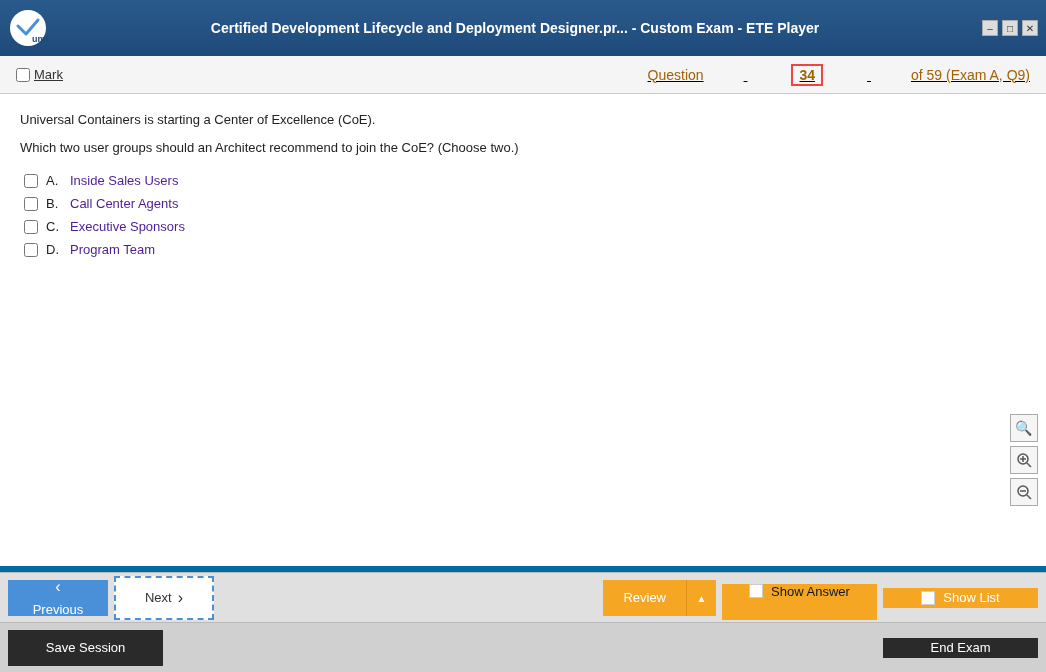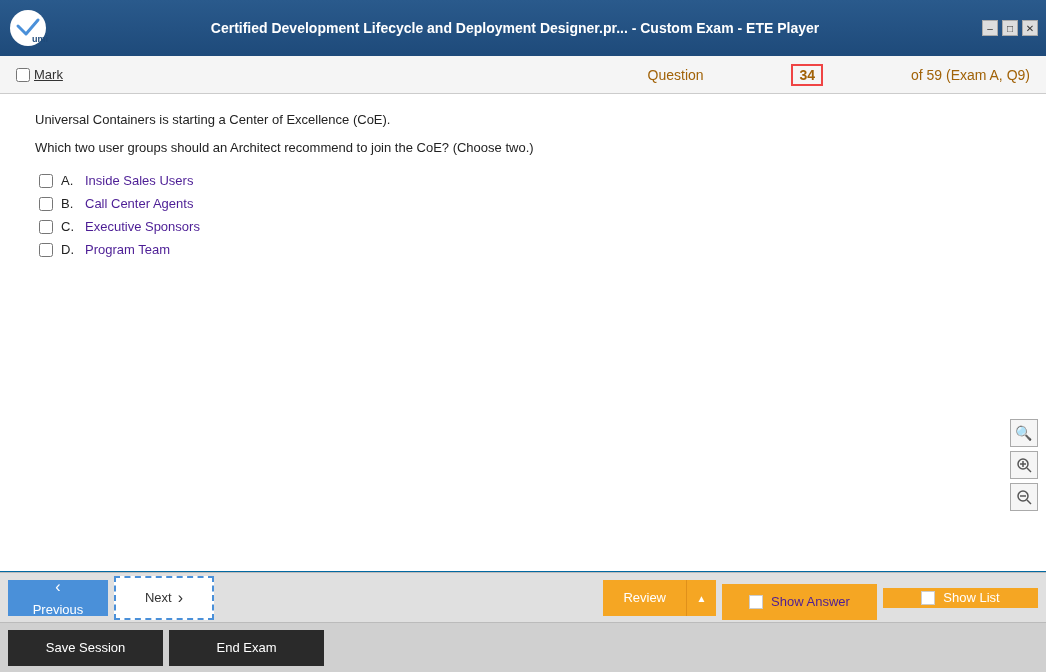--- a/index.html
+++ b/index.html
@@ -27,20 +27,21 @@
 
     
     .question-header {
       background: #f5f5f5;
       border-bottom: 1px solid #ccc;
       height: 38px;
       display: flex;
       align-items: center;
       padding: 0 16px;
       gap: 16px;
+      text-decoration: underline;
     }
     .mark-checkbox { display: flex; align-items: center; gap: 4px; cursor: pointer; }
     .mark-checkbox input { width: 14px; height: 14px; cursor: pointer; }
     .mark-label { text-decoration: underline; font-size: 13px; color: #333; }
     .question-number-area {
       flex: 1;
       display: flex;
       align-items: center;
       justify-content: flex-end;
       font-size: 14px;
@@ -51,25 +52,25 @@
       border: 2px solid #ef4444;
       padding: 1px 6px;
       font-weight: bold;
       margin: 0 4px;
     }
 
     
     .main-content {
       background: white;
       margin: 0;
-      padding: 16px 35px;
+      padding: 16px 20px;
       height: calc(672px - 56px - 38px - 50px - 50px);
       overflow-y: auto;
       position: relative;
-      border-bottom: 1px solid #0369a1;
+      border-bottom: 6px solid #0369a1;
     }
     .question-text { font-size: 13px; color: #222; margin-bottom: 8px; line-height: 1.5; }
     .question-instruction { font-size: 13px; color: #222; margin-bottom: 16px; line-height: 1.5; }
     .answer-options { display: flex; flex-direction: column; gap: 8px; margin-left: 4px; }
     .answer-option { display: flex; align-items: center; gap: 8px; cursor: pointer; }
     .answer-option input[type="checkbox"] { width: 14px; height: 14px; cursor: pointer; }
     .option-text { font-size: 13px; color: #4c1d95; }
     .option-letter { font-size: 13px; color: #222; min-width: 16px; }
 
     
@@ -153,28 +154,27 @@
       height: 36px;
       width: 30px;
       cursor: pointer;
       font-size: 11px;
       display: flex;
       align-items: center;
       justify-content: center;
     }
     .show-answer-btn {
       background: #f5a623;
-      color: #4c1d95;
-      border: none;
-      height: 36px;
-      padding: 0 16px;
-      cursor: pointer;
-      font-size: 13px;
-      display: flex;
-      align-items: center;
+      color: #0f172a;
+      border: none;
+      height: 36px;
+      padding: 0 16px;
+      cursor: pointer;
+      font-size: 13px;
+      display: flex;
       gap: 8px;
       min-width: 155px;
       justify-content: center;
       margin-top: 8px;
     }
     .show-list-btn {
       background: #f5a623;
       color: white;
       border: none;
       height: 20px;
@@ -190,40 +190,40 @@
     .btn-checkbox {
       width: 14px; height: 14px; background: white; border: 1px solid #ccc; display: inline-block;
     }
 
     
     .action-bar {
       background: #d0d0d0;
       height: 50px;
       display: flex;
       align-items: center;
-      justify-content: flex-start;
+      justify-content: space-between;
       padding: 0 8px;
       gap: 6px;
       border-top: 1px solid #bbb;
     }
     .save-session-btn {
       background: #2a2a2a;
       color: white;
       border: none;
       height: 36px;
       padding: 0 24px;
       cursor: pointer;
       font-size: 13px;
       min-width: 155px;
     }
     .end-exam-btn {
       background: #2a2a2a;
       color: white;
       border: none;
-      height: 36px;
+      height: 20px;
       padding: 0 24px;
       cursor: pointer;
       font-size: 13px;
       min-width: 155px;
     }
 
     .chevron-left::before { content: "‹"; font-size: 16px; }
     .chevron-right::before { content: "›"; font-size: 16px; }
     .chevron-up::before { content: "▲"; font-size: 10px; }
   </style>

